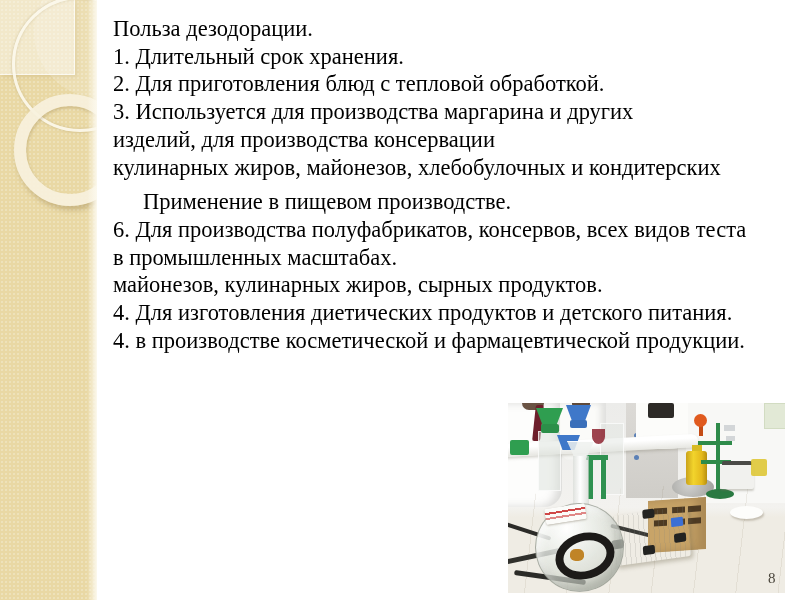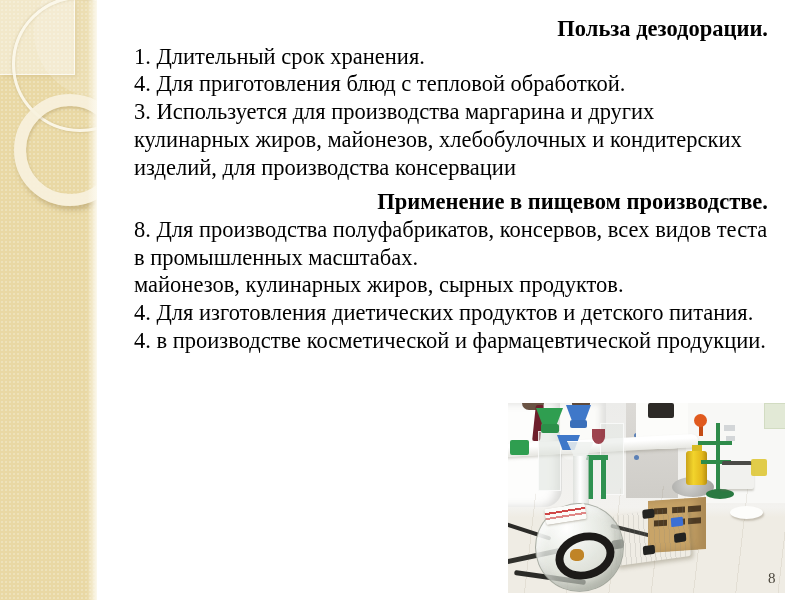--- a/index.html
+++ b/index.html
@@ -40,23 +40,23 @@
     position:absolute; left:14px; top:94px; width:88px; height:88px;
     border-radius:50%; border:12px solid rgba(247,241,221,0.92);
     box-shadow:2px 4px 5px rgba(140,115,60,0.35), inset 1px 2px 3px rgba(140,115,60,0.28);
   }
 
   
   .tb {
     position:absolute; left:113px; top:15px; width:655px;
     font-size:22.5px; line-height:27.7px; color:#000;
   }
-  .tb .heading { font-weight:bold; text-align:right; white-space:nowrap; }
+  .tb .heading { font-weight:normal; text-align:left; white-space:nowrap; }
   .tb .h2 { margin-top:7px; padding-left:30px; }
-  .tb .tl { white-space:nowrap;margin-left:21px; }
+  .tb .tl { white-space:nowrap; }
 
   
   .photo {
     position:absolute; left:508px; top:403px; width:277px; height:190px;
     background:linear-gradient(180deg,#ececea 0%, #f3f2ef 55%, #efece4 60%);
     overflow:hidden;
   }
   .photo * { position:absolute; }
   .ph-wall-right { left:178px; top:0; width:99px; height:100px; background:#f8f8f6; }
   .ph-cabinet { left:256px; top:0; width:21px; height:24px; background:#e2e9d6; border:1px solid #d2dcc2; }
@@ -160,26 +160,26 @@
     <div class="decor-square"></div>
     <div class="decor-circle-fill"></div>
     <div class="decor-circle-thin"></div>
     <div class="decor-ring-thick"></div>
     <div class="sidebar-fade"></div>
   </aside>
 
   <div class="tb">
     <div class="heading">Польза дезодорации.</div>
     <div class="tl">1. Длительный срок хранения.</div>
-    <div class="tl">4. Для приготовления блюд с тепловой обработкой.</div>
+    <div class="tl">2. Для приготовления блюд с тепловой обработкой.</div>
     <div class="tl">3. Используется для производства маргарина и других</div>
+    <div class="tl">изделий, для производства консервации</div>
     <div class="tl">кулинарных жиров, майонезов, хлебобулочных и кондитерских</div>
-    <div class="tl">изделий, для производства консервации</div>
     <div class="heading h2">Применение в пищевом производстве.</div>
-    <div class="tl">8. Для производства полуфабрикатов, консервов, всех видов теста</div>
+    <div class="tl">6. Для производства полуфабрикатов, консервов, всех видов теста</div>
     <div class="tl">в промышленных масштабах.</div>
     <div class="tl">майонезов, кулинарных жиров, сырных продуктов.</div>
     <div class="tl">4. Для изготовления диетических продуктов и детского питания.</div>
     <div class="tl">4. в производстве косметической и фармацевтической продукции.</div>
   </div>
 
   <div class="photo">
     <div class="ph-wall-right"></div>
     <div class="ph-cabinet"></div>
     <div class="ph-rack"></div>

